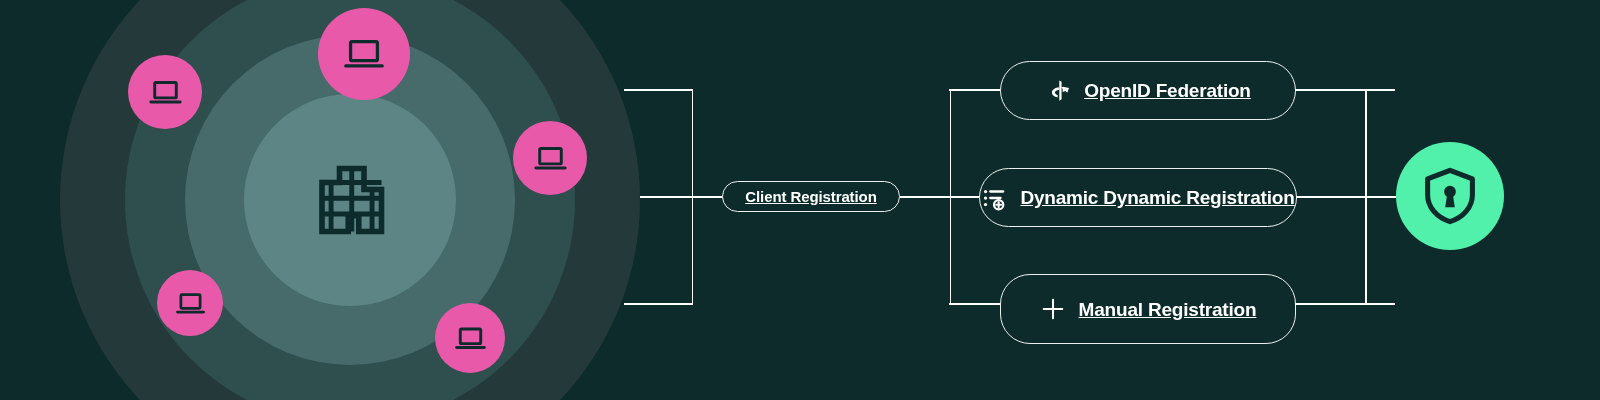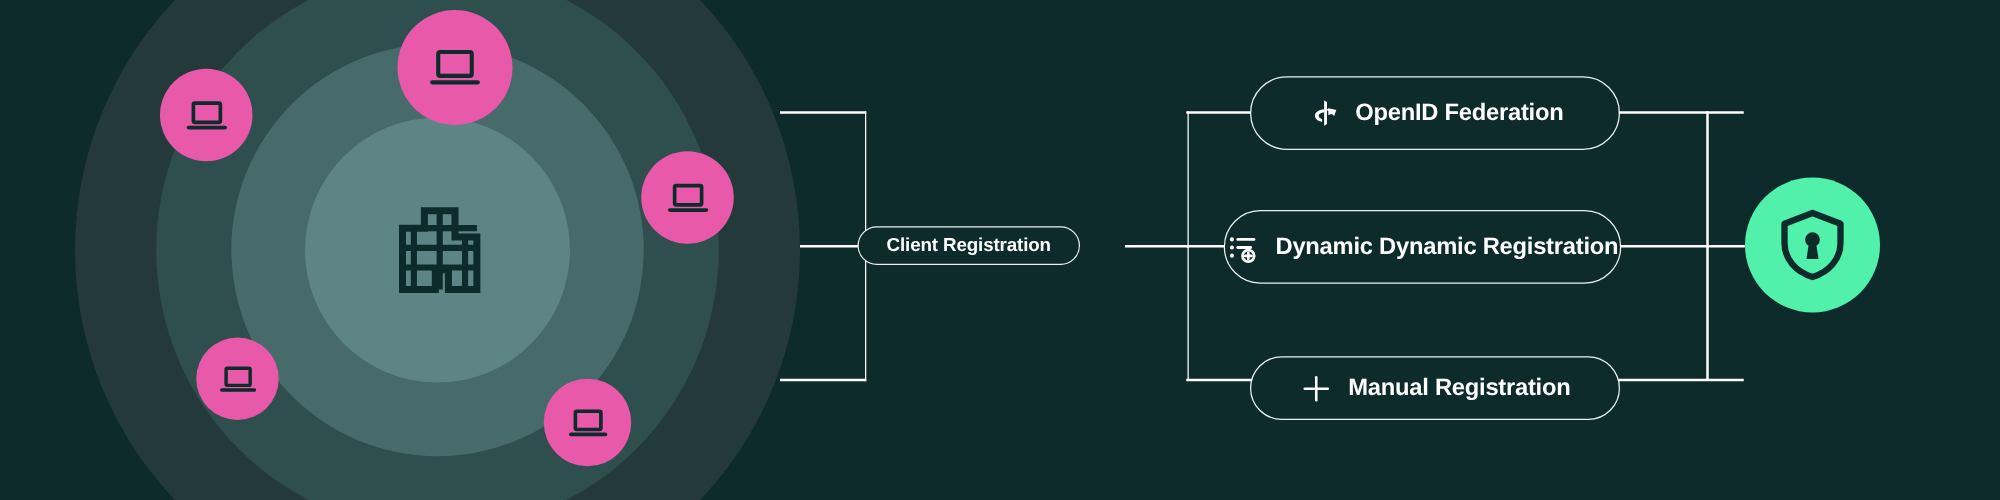--- a/index.html
+++ b/index.html
@@ -74,21 +74,21 @@
     border: 1.5px solid #e9f2f0;
     background: #0d2b2b;
     display: flex;
     align-items: center;
     justify-content: center;
     gap: 13px;
     color: #ffffff;
     white-space: nowrap;
   }
   #pill-client-registration {
-    left: 686px;
+    left: 722px;
     top: 181px;
     width: 178px;
     height: 31px;
     border-radius: 16px;
     font-size: 15px;
     font-weight: bold;
     letter-spacing: -0.1px;
   }
   .method-box {
     border-radius: 30px;
@@ -103,25 +103,25 @@
     height: 59px;
   }
   #box-dynamic-client-registration {
     left: 979px;
     top: 168px;
     width: 318px;
     height: 59px;
   }
   #box-manual-registration {
     left: 1000px;
-    top: 285px;
+    top: 274px;
     width: 296px;
-    height: 51px;
-  }
-  .box-label { line-height: 1; }
+    height: 70px;
+  }
+  .box-label { line-height: 1; text-decoration: underline; }
   .box-icon { display: flex; align-items: center; justify-content: center; }
 
   
   #shield-node {
     position: absolute;
     left: 1396px;
     top: 142px;
     width: 108px;
     height: 108px;
     border-radius: 50%;

